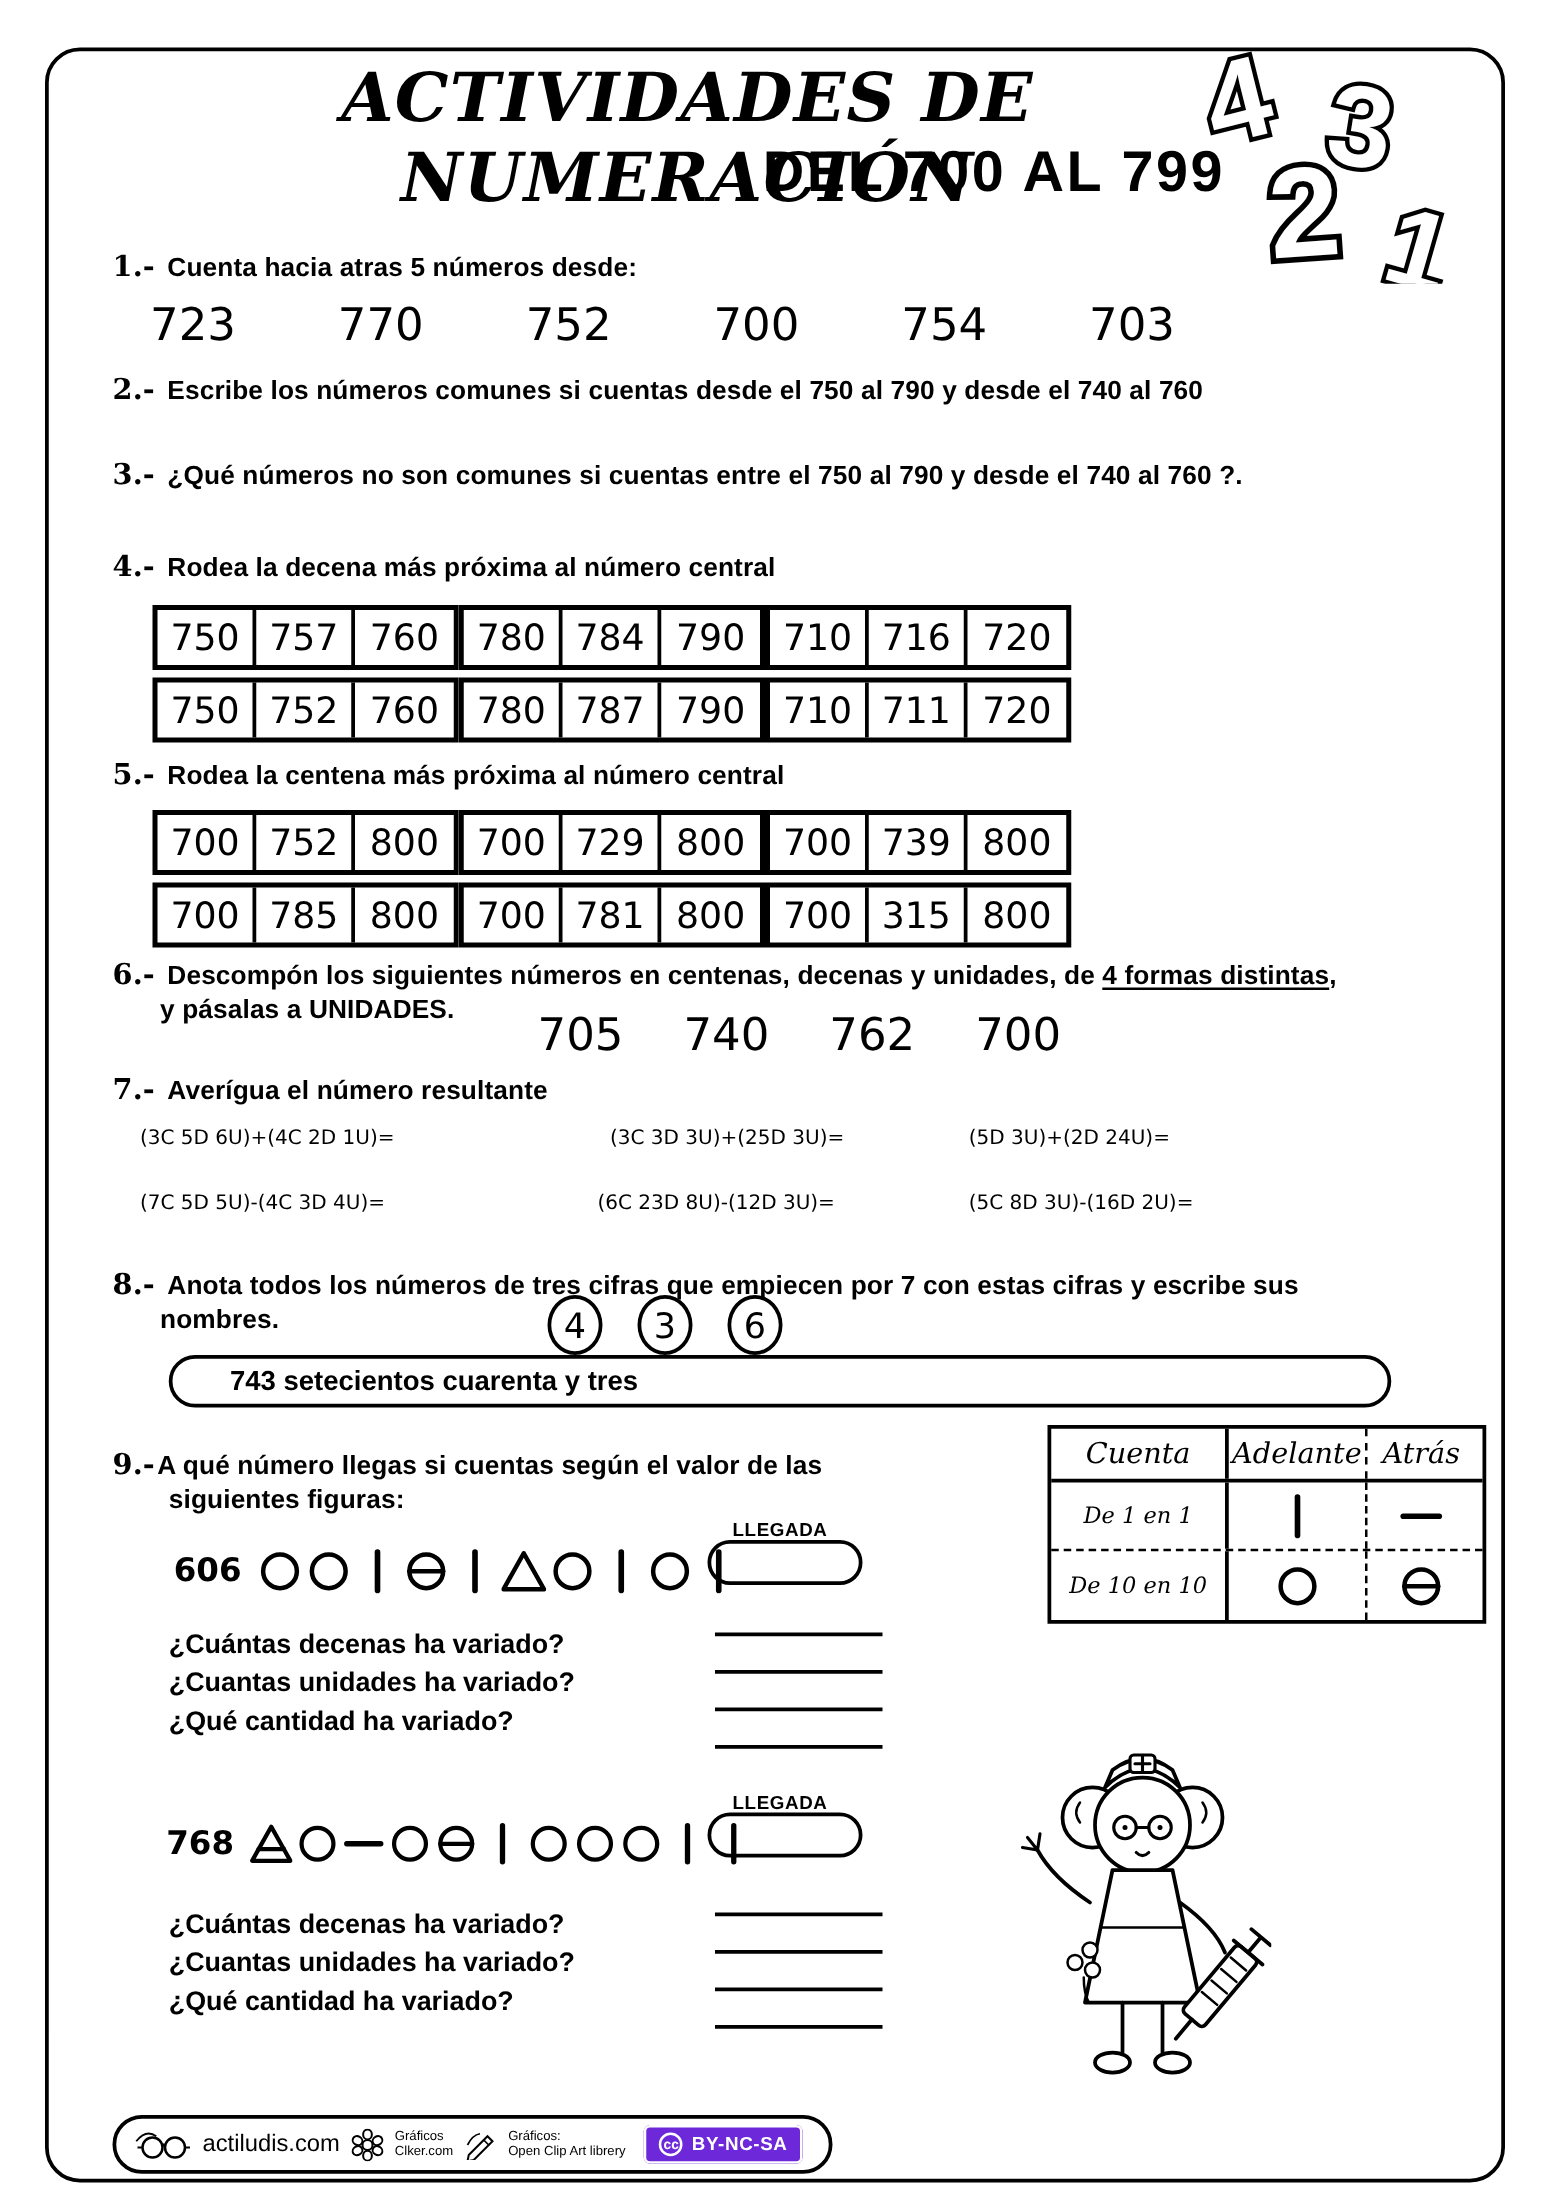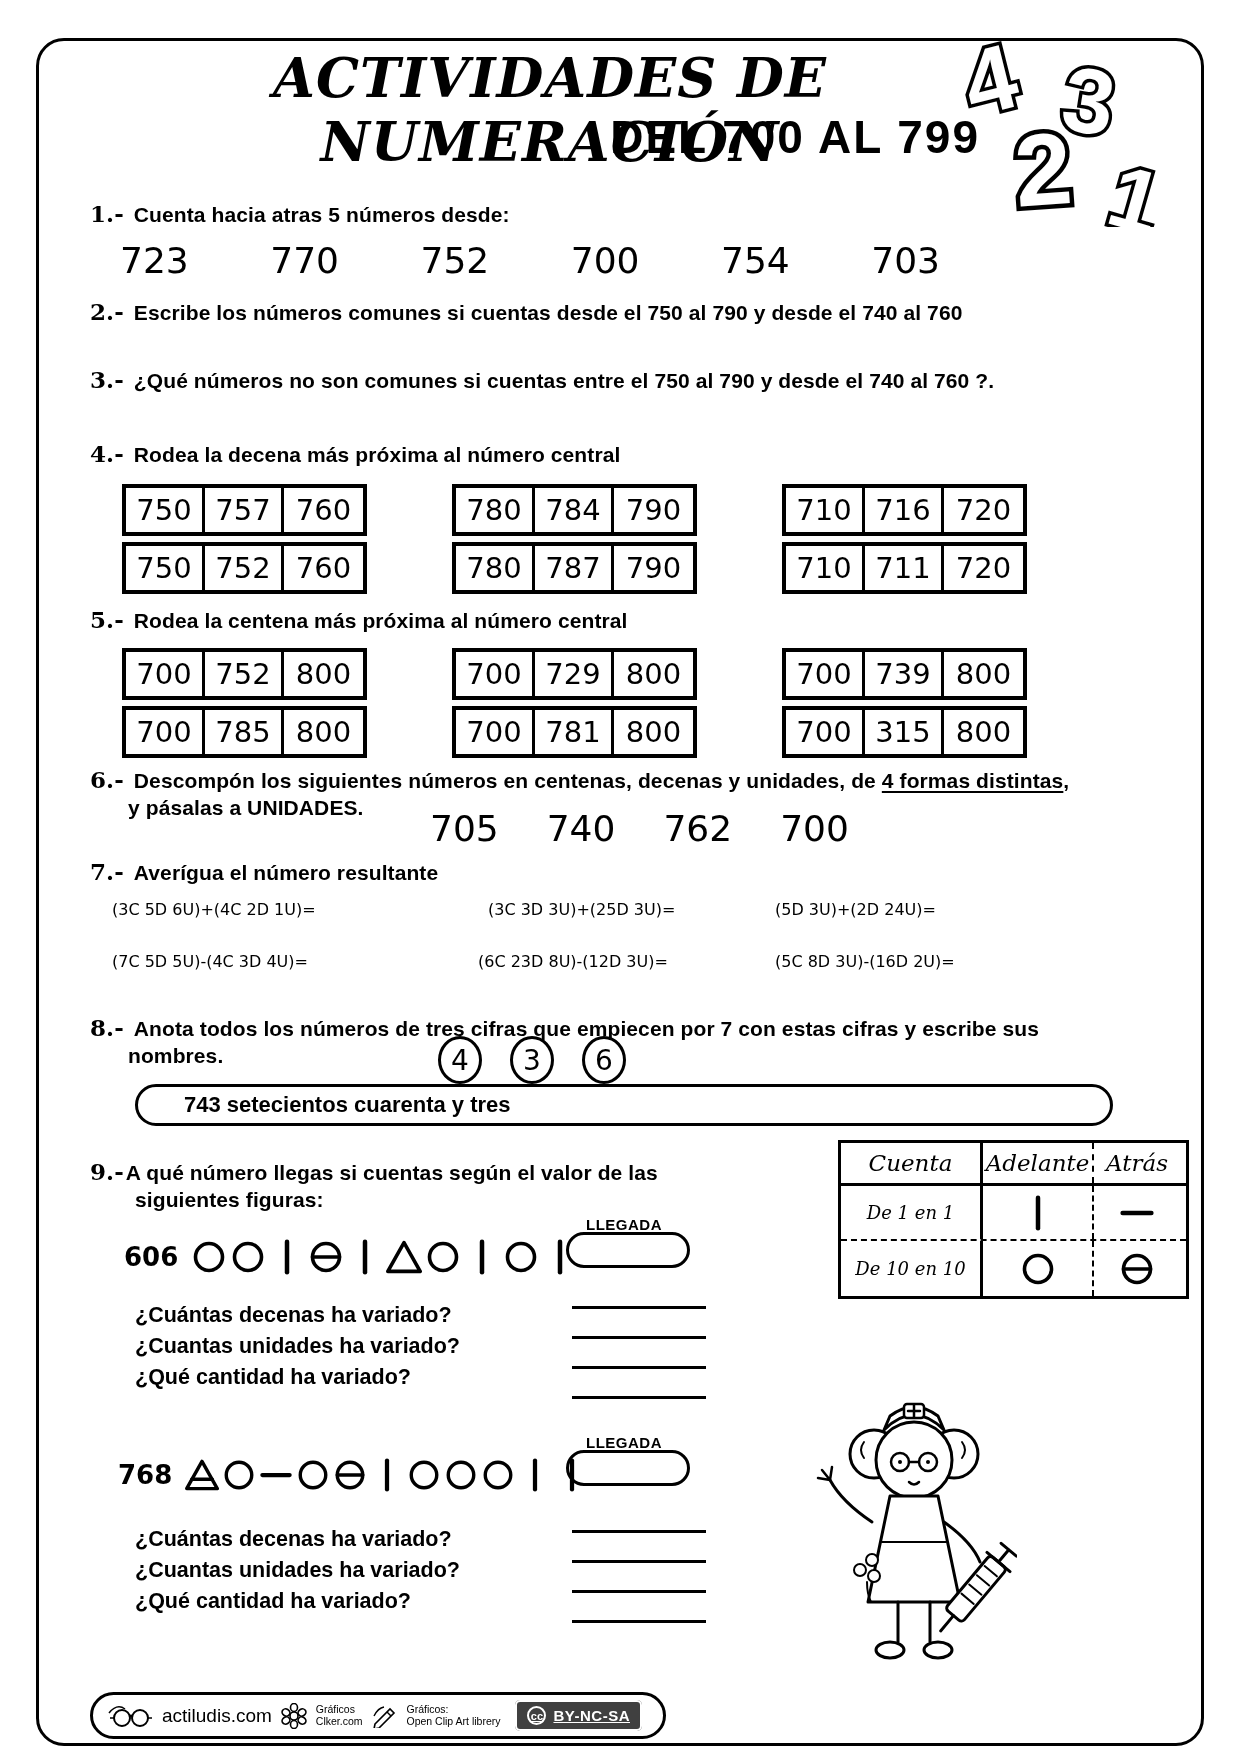--- a/index.html
+++ b/index.html
@@ -11,21 +11,21 @@
   .title { left:120px; top:46px; width:860px; text-align:center; font-family:"DejaVu Serif",serif; font-style:italic; font-weight:bold; font-size:54px; letter-spacing:1px; }
   .subtitle { left:120px; top:110px; width:860px; text-align:right; font-family:"Liberation Sans",sans-serif; font-weight:bold; font-size:46px; letter-spacing:2px; }
 
   .qline { font-weight:bold; font-size:21px; letter-spacing:.1px; white-space:nowrap; }
   .qnum { font-family:"DejaVu Serif",serif; font-weight:bold; font-size:23px; margin-right:10px; }
   .school { font-family:"DejaVu Sans",sans-serif; }
 
   .numrow { display:flex; }
   .bignum { font-family:"DejaVu Sans",sans-serif; font-size:36px; }
 
-  .trow { display:flex; gap:85px; }
+  .trow { display:flex; }
   .tgroup { display:flex; border:4px solid #000; background:#fff; }
   .tcell { width:79px; height:44px; display:flex; align-items:center; justify-content:center;
            font-family:"DejaVu Sans",sans-serif; font-size:29px; border-right:3px solid #000; }
   .tcell:last-child { border-right:none; }
   .expr { position:absolute; }
 
   .circle-digit { display:inline-flex; align-items:center; justify-content:center;
     width:44px; height:48px; border:3px solid #000; border-radius:50%;
     font-family:"DejaVu Sans",sans-serif; font-size:28px; }
 
@@ -42,32 +42,32 @@
   .cc2 { width:111px; border-right:2px dashed #000; }
   .cc3 { width:86px; }
   .ccell { display:flex; align-items:center; justify-content:center; }
   .cursive { font-family:"DejaVu Serif",serif; font-style:italic; }
   .chead .ccell { font-size:23px; }
   .cbody .cc1 { font-size:18px; }
 
   .llegada-label { font-weight:bold; font-size:15px; letter-spacing:.5px; }
   .llegada-pill { width:124px; height:36px; border:3px solid #000; border-radius:18px; background:#fff; }
 
-  .seq { display:flex; align-items:center; gap:3px; }
+  .seq { display:flex; align-items:center; gap:3px;margin-left:15px; }
   .seq .start { font-weight:bold; font-size:26px; margin-right:10px; }
 
   .qblock { font-weight:bold; font-size:21.5px; line-height:31px; }
   .alines .aline { width:134px; height:2.5px; background:#000; margin-bottom:27.5px; }
 
   .footer-pill { left:90px; top:1692px; width:576px; height:47px; border:3px solid #000; border-radius:24px;
      display:flex; align-items:center; padding:0 8px 0 14px; gap:9px; background:#fff; }
   .site { font-size:19px; }
   .credit { font-size:10.5px; line-height:11.5px; white-space:nowrap; }
-  .cc-badge { margin-left:6px; background:#404040; color:#fff; border-radius:5px; height:31px;
-     display:flex; align-items:center; gap:7px; padding:0 12px; box-shadow:inset 0 0 0 2px #fff;text-decoration:underline; }
+  .cc-badge { margin-left:6px; background:#6d28d9; color:#fff; border-radius:5px; height:31px;
+     display:flex; align-items:center; gap:7px; padding:0 12px; box-shadow:inset 0 0 0 2px #fff; }
   .cc-badge .lic { font-weight:bold; font-size:15px; letter-spacing:.5px; }
   .cc-circ { width:19px; height:19px; border:2px solid #fff; border-radius:50%; display:flex; align-items:center; justify-content:center;
      font-size:11px; font-weight:bold; }
   u { text-underline-offset:3px; }
 </style>
 </head>
 <body>
 
 <div class="frame"></div>
 

